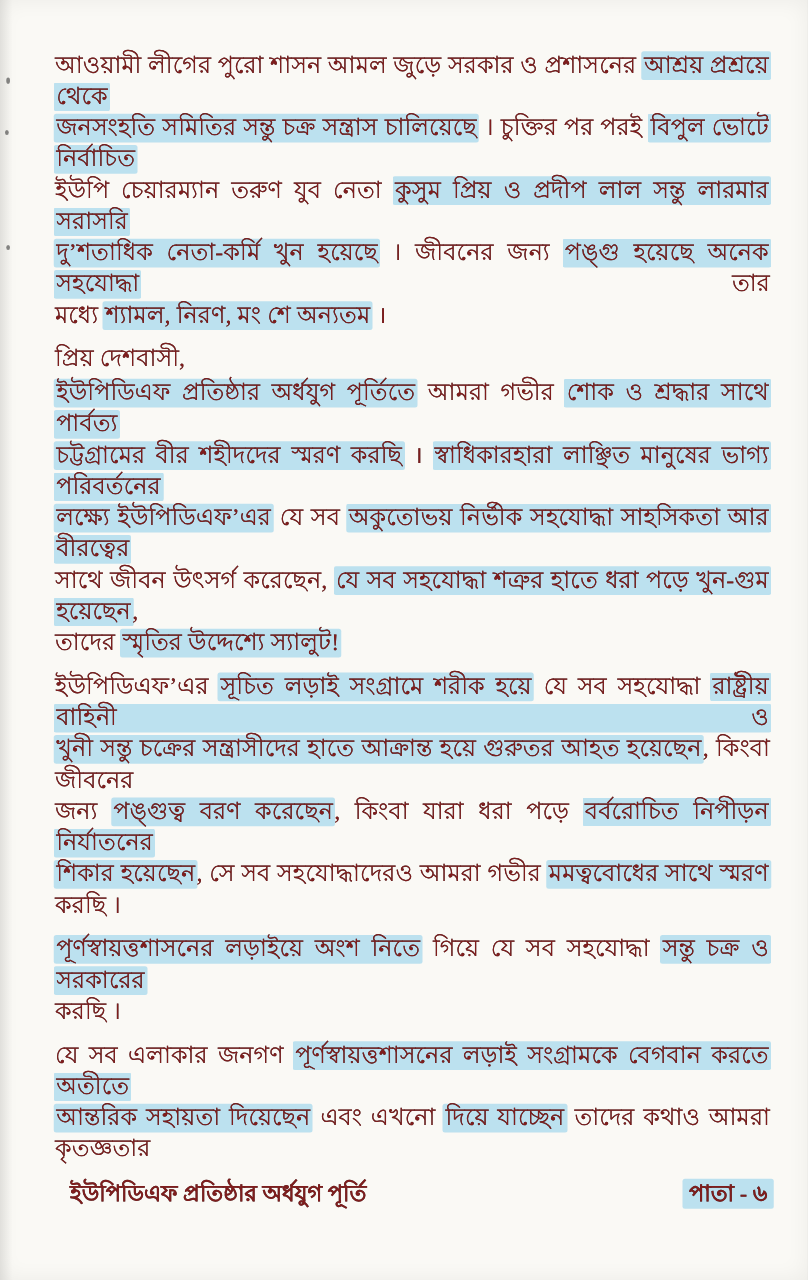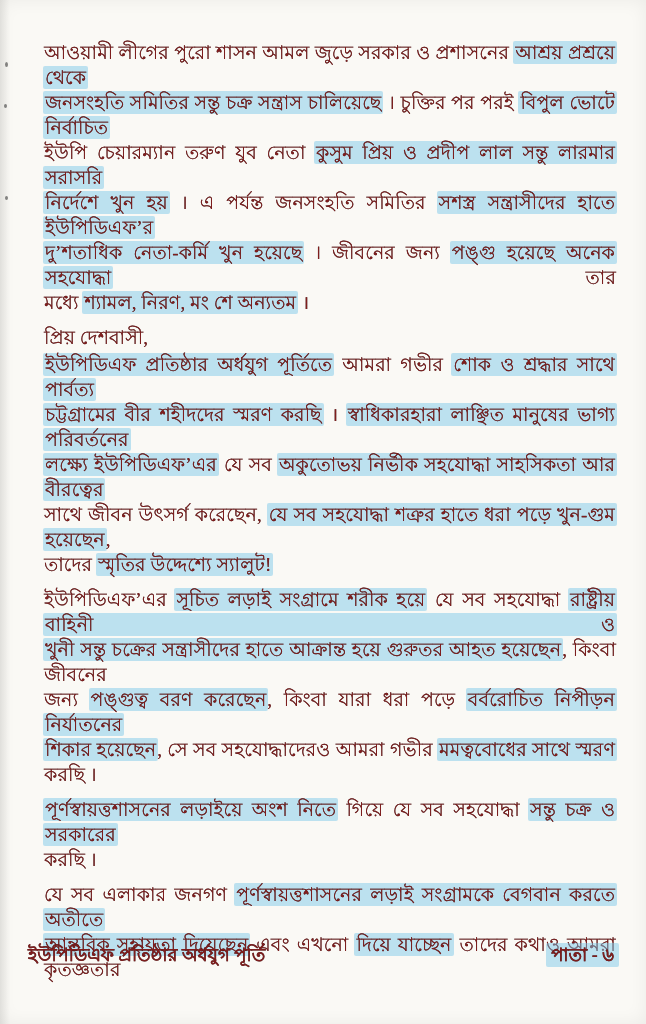--- a/index.html
+++ b/index.html
@@ -40,21 +40,21 @@
   .line.last { text-align-last: left; }
   .hl {
     background: var(--hl, rgba(122,199,233,0.48));
     border-radius: 2px;
     padding: 1px 2px;
     margin: 0 -1px;
     box-decoration-break: clone;
   }
   .footer {
     position: absolute;
-    top: 941px; left: 28px; right: 28px;
+    top: 941px; left: 56px; right: 28px;
     display: flex;
     justify-content: space-between;
     align-items: baseline;
     font-weight: bold;
     font-size: 18px;
     text-shadow: 0 0 0.45px rgba(10,10,10,0.75);
   }
   .footer .page-num .hl { padding: 2px 5px; }
   .speck {
     position: absolute; background: rgba(40,40,40,0.55);
@@ -70,21 +70,20 @@
 <div class="page">
   <span class="speck s1"></span>
   <span class="speck s2"></span>
   <span class="speck s3"></span>
 
   <div class="content">
       <div class="para">
         <div class="line"><span>আওয়ামী লীগের পুরো শাসন আমল জুড়ে সরকার ও প্রশাসনের </span><span class="hl">আশ্রয় প্রশ্রয়ে থেকে</span></div>
         <div class="line"><span class="hl">জনসংহতি সমিতির সন্তু চক্র সন্ত্রাস চালিয়েছে</span><span> । চুক্তির পর পরই </span><span class="hl">বিপুল ভোটে নির্বাচিত</span></div>
         <div class="line"><span>ইউপি চেয়ারম্যান তরুণ যুব নেতা </span><span class="hl">কুসুম প্রিয় ও প্রদীপ লাল সন্তু লারমার সরাসরি</span></div>
-        <div class="line"><span class="hl">নির্দেশে খুন হয়</span><span> । এ পর্যন্ত জনসংহতি সমিতির </span><span class="hl">সশস্ত্র সন্ত্রাসীদের হাতে ইউপিডিএফ’র</span></div>
         <div class="line"><span class="hl">দু’শতাধিক নেতা-কর্মি খুন হয়েছে</span><span> । জীবনের জন্য </span><span class="hl">পঙ্গু হয়েছে অনেক সহযোদ্ধা</span><span> তার</span></div>
         <div class="line last"><span>মধ্যে </span><span class="hl">শ্যামল, নিরণ, মং শে অন্যতম</span><span> ।</span></div>
       </div>
       <div class="para heading">
         <div class="line last"><span>প্রিয় দেশবাসী,</span></div>
       </div>
       <div class="para">
         <div class="line"><span class="hl">ইউপিডিএফ প্রতিষ্ঠার অর্ধযুগ পূর্তিতে</span><span> আমরা গভীর </span><span class="hl">শোক ও শ্রদ্ধার সাথে পার্বত্য</span></div>
         <div class="line"><span class="hl">চট্টগ্রামের বীর শহীদদের স্মরণ করছি</span><span> । </span><span class="hl">স্বাধিকারহারা লাঞ্ছিত মানুষের ভাগ্য পরিবর্তনের</span></div>
         <div class="line"><span class="hl">লক্ষ্যে ইউপিডিএফ’এর</span><span> যে সব </span><span class="hl">অকুতোভয় নির্ভীক সহযোদ্ধা সাহসিকতা আর বীরত্বের</span></div>

